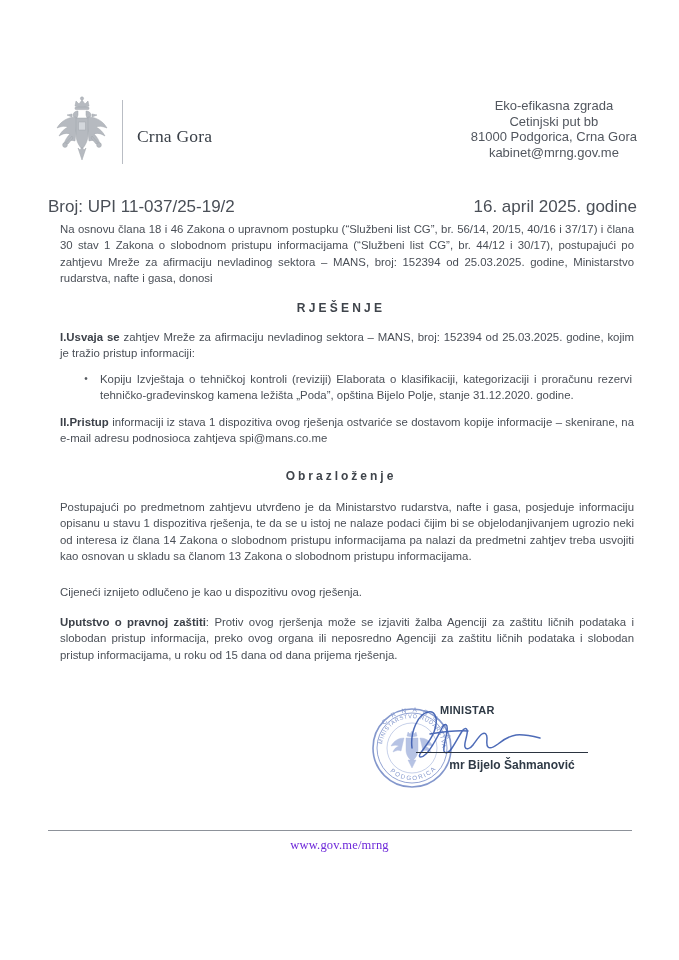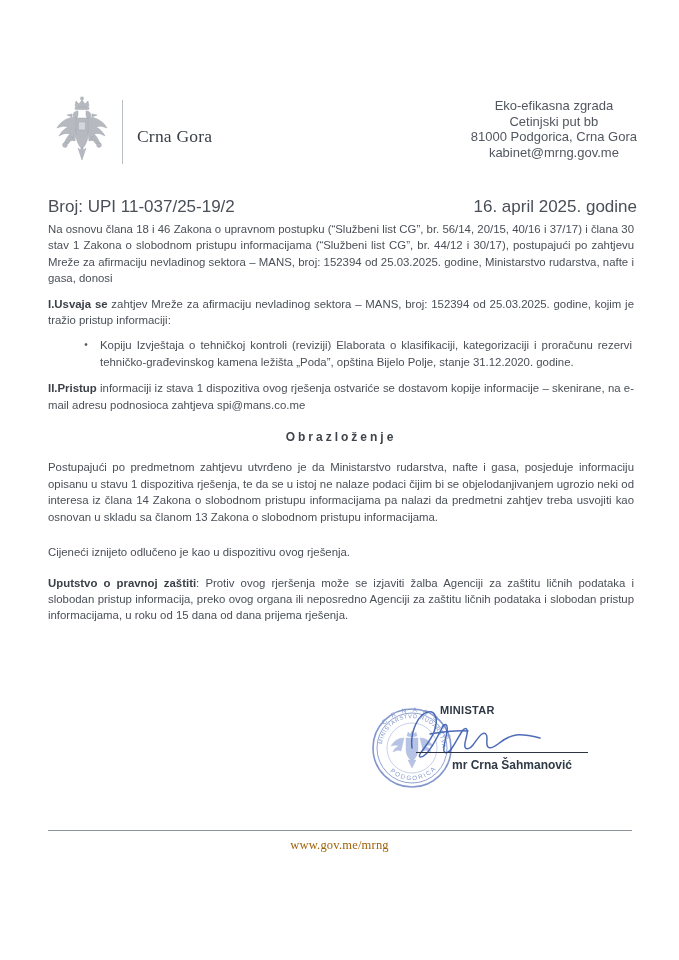--- a/index.html
+++ b/index.html
@@ -87,34 +87,34 @@
     position: absolute;
     left: 48px;
     top: 221px;
     width: 586px;
     font-size: 11.4px;
     line-height: 16.4px;
     color: #4a4f57;
   }
   .p {
     text-align: justify;
-    margin: 0 0 9px 0;
+    margin: 0 0 9px 12px;
   }
   .p.last { margin-bottom: 0; }
   .center-heading {
     text-align: center;
     font-weight: bold;
     letter-spacing: 3.2px;
     font-size: 12px;
     margin: 13px 0 13px 0;
     color: #3f444b;
   }
   .center-heading.sub {
     letter-spacing: 3.0px;
-    margin: 16px 0 14px 0;
+    margin: 22px 0 14px 0;
   }
   .bullet-row {
     display: flex;
     margin: 9px 0 10px 0;
   }
   .bullet-mark {
     width: 28px;
     flex: none;
     text-align: center;
     font-size: 10px;
@@ -194,21 +194,21 @@
     background: #8d929a;
   }
   .footer-text {
     position: absolute;
     left: 0;
     top: 838px;
     width: 679px;
     text-align: center;
     font-family: "Liberation Serif", serif;
     font-size: 12.5px;
-    color: #a16207;
+    color: #6d28d9;
     letter-spacing: 0.2px;
   }
 </style>
 </head>
 <body>
 
 <div class="page">
 
   <div class="header">
     <div class="header-left">
@@ -257,20 +257,21 @@
 
   <div class="refline">
     <div>Broj: UPI 11-037/25-19/2</div>
     <div>16. april 2025. godine</div>
   </div>
 
   <div class="body">
 
     <p class="p">Na osnovu člana 18 i 46 Zakona o upravnom postupku (“Službeni list CG”, br. 56/14, 20/15, 40/16 i 37/17) i člana 30 stav 1 Zakona o slobodnom pristupu informacijama (“Službeni list CG”, br. 44/12 i 30/17), postupajući po zahtjevu Mreže za afirmaciju nevladinog sektora – MANS, broj: 152394 od 25.03.2025. godine, Ministarstvo rudarstva, nafte i gasa, donosi</p>
 
+    <div class="center-heading">RJEŠENJE</div>
 
     <p class="p"><b>I.Usvaja se</b><span> zahtjev Mreže za afirmaciju nevladinog sektora – MANS, broj: 152394 od 25.03.2025. godine, kojim je tražio pristup informaciji:</span></p>
 
     <div class="bullet-row">
       <div class="bullet-mark">•</div>
       <div class="bullet-text">Kopiju Izvještaja o tehničkoj kontroli (reviziji) Elaborata o klasifikaciji, kategorizaciji i proračunu rezervi tehničko-građevinskog kamena ležišta „Poda”, opština Bijelo Polje, stanje 31.12.2020. godine.</div>
     </div>
 
     <p class="p"><b>II.Pristup</b><span> informaciji iz stava 1 dispozitiva ovog rješenja ostvariće se dostavom kopije informacije – skenirane, na e-mail adresu podnosioca zahtjeva spi@mans.co.me</span></p>
 
@@ -326,19 +327,19 @@
     <div class="sig-scribble">
       <svg viewBox="0 0 220 62" xmlns="http://www.w3.org/2000/svg">
         <g fill="none" stroke="#3a5bb0" stroke-width="1.5" stroke-linecap="round">
           <path d="M12 46 C10 30 18 12 28 10 c9-2 10 10 6 20 -4 10-12 18-14 22 -2 4 2 4 6 0 6-6 12-18 16-26 3-6 6-4 5 3 -1 8-4 16-3 20 1 3 5 2 8-3 4-6 8-14 11-18 3-3 5-1 4 4 -1 6-3 10-2 13 1 3 5 2 8-2 3-4 6-9 9-11 3-2 5 0 5 4 0 4-1 7 1 9 2 2 6 0 10-3 5-4 11-8 18-9 8-1 16 1 24 3"></path>
           <path d="M30 32 c12-2 26-4 38-3"></path>
         </g>
       </svg>
     </div>
 
     <div class="sig-rule"></div>
-    <div class="sig-name">mr Crna Šahmanović</div>
+    <div class="sig-name">mr Bijelo Šahmanović</div>
   </div>
 
   <div class="footer-rule"></div>
   <div class="footer-text">www.gov.me/mrng</div>
 
 </div>
 
 </body></html>

